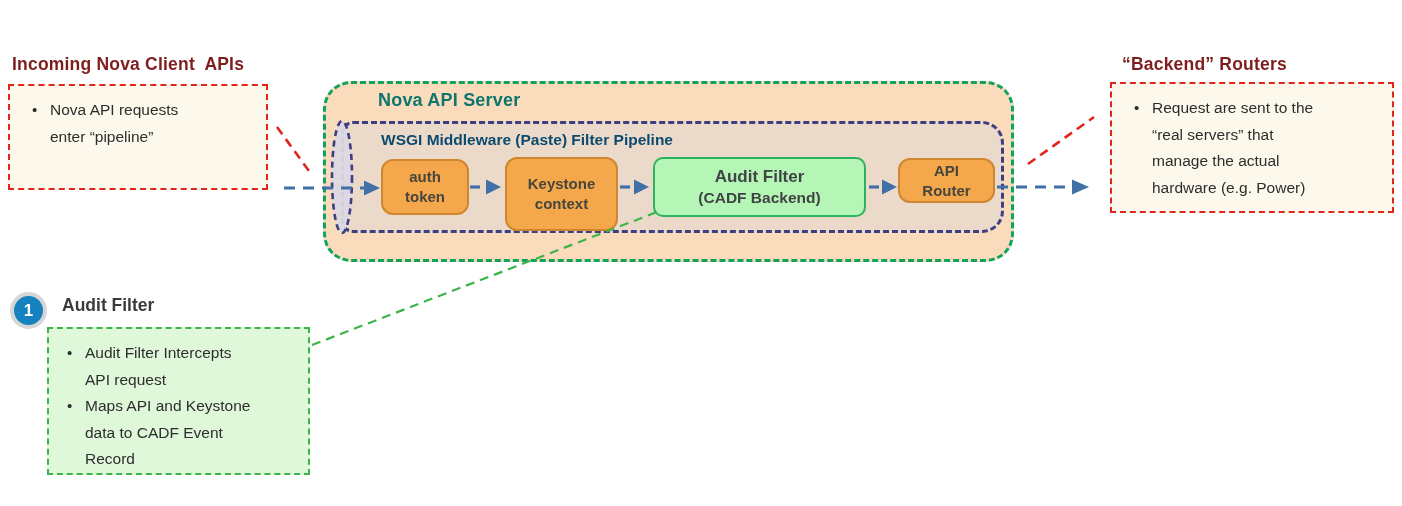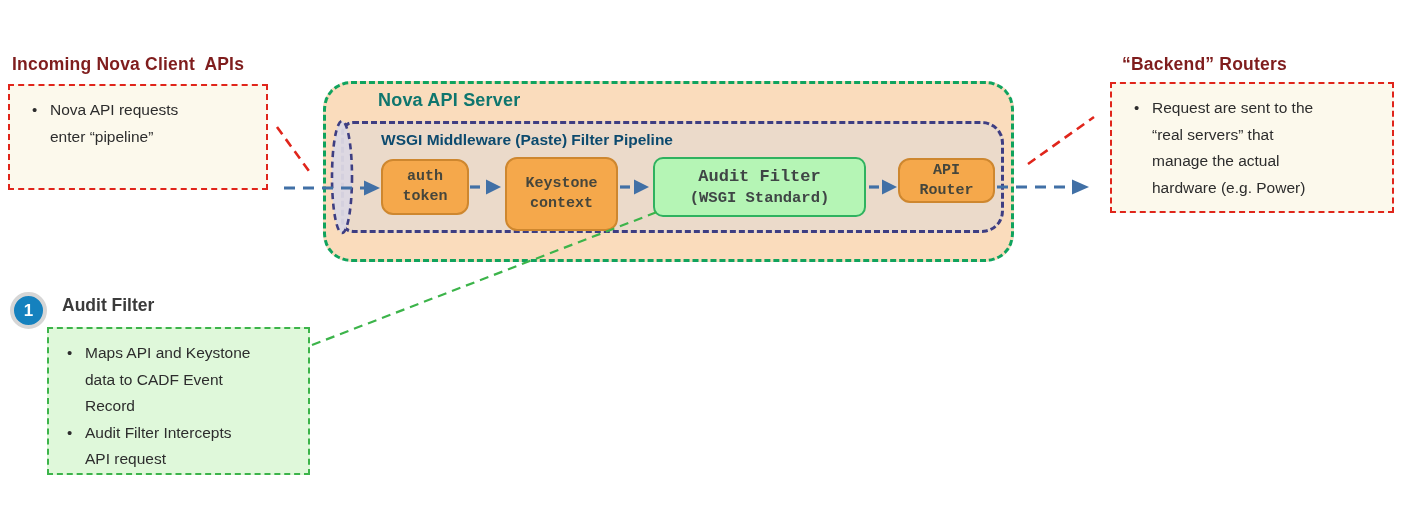--- a/index.html
+++ b/index.html
@@ -88,21 +88,20 @@
     position: absolute;
     box-sizing: border-box;
     display: flex;
     flex-direction: column;
     align-items: center;
     justify-content: center;
     text-align: center;
     border-radius: 12px;
     font-weight: bold;
     color: #46463c;
-    font-family: Liberation Mono, monospace;
   }
   .stage.orange {
     background: #f5a84b;
     border: 2px solid #ce872f;
   }
   .stage.green {
     background: #b5f5b5;
     border: 2px solid #2fb25f;
     color: #3f4545;
   }
@@ -167,46 +166,46 @@
   <div class="stage orange" style="left:381px; top:159px; width:88px; height:56px;">
     <span class="l1">auth</span>
     <span class="l2">token</span>
   </div>
   <div class="stage orange" style="left:505px; top:157px; width:113px; height:74px;">
     <span class="l1">Keystone</span>
     <span class="l2">context</span>
   </div>
   <div class="stage green" style="left:653px; top:157px; width:213px; height:60px; border-radius:10px;">
     <span class="l1">Audit Filter</span>
-    <span class="l2">(WSGI Standard)</span>
+    <span class="l2">(CADF Backend)</span>
   </div>
   <div class="stage orange" style="left:898px; top:158px; width:97px; height:45px;">
     <span class="l1">API</span>
     <span class="l2">Router</span>
   </div>
 
   <div class="section-title" style="left:1122px; top:54px;">“Backend” Routers</div>
   <div class="note-box" style="left:1110px; top:82px; width:284px; height:131px;">
     <ul>
       <li>Request are sent to the
 “real servers” that
 manage the actual
 hardware (e.g. Power)</li>
     </ul>
   </div>
 
   <div class="badge">1</div>
   <div class="callout-title">Audit Filter</div>
   <div class="green-note">
     <ul>
+      <li>Audit Filter Intercepts
+API request</li>
       <li>Maps API and Keystone
 data to CADF Event
 Record</li>
-      <li>Audit Filter Intercepts
-API request</li>
     </ul>
   </div>
 
   <svg class="overlay" width="1402" height="506" viewBox="0 0 1402 506">
 
     <ellipse cx="342" cy="177" rx="10" ry="56" fill="#dcd8e3" fill-opacity="0.95" stroke="#3e3e82" stroke-width="2.6" stroke-dasharray="6 4.5"></ellipse>
 
     <line x1="277" y1="127" x2="309" y2="171" stroke="#e0251b" stroke-width="2.6" stroke-dasharray="9 6"></line>
     <line x1="1028" y1="164" x2="1094" y2="117" stroke="#e0251b" stroke-width="2.6" stroke-dasharray="9 6"></line>
 

